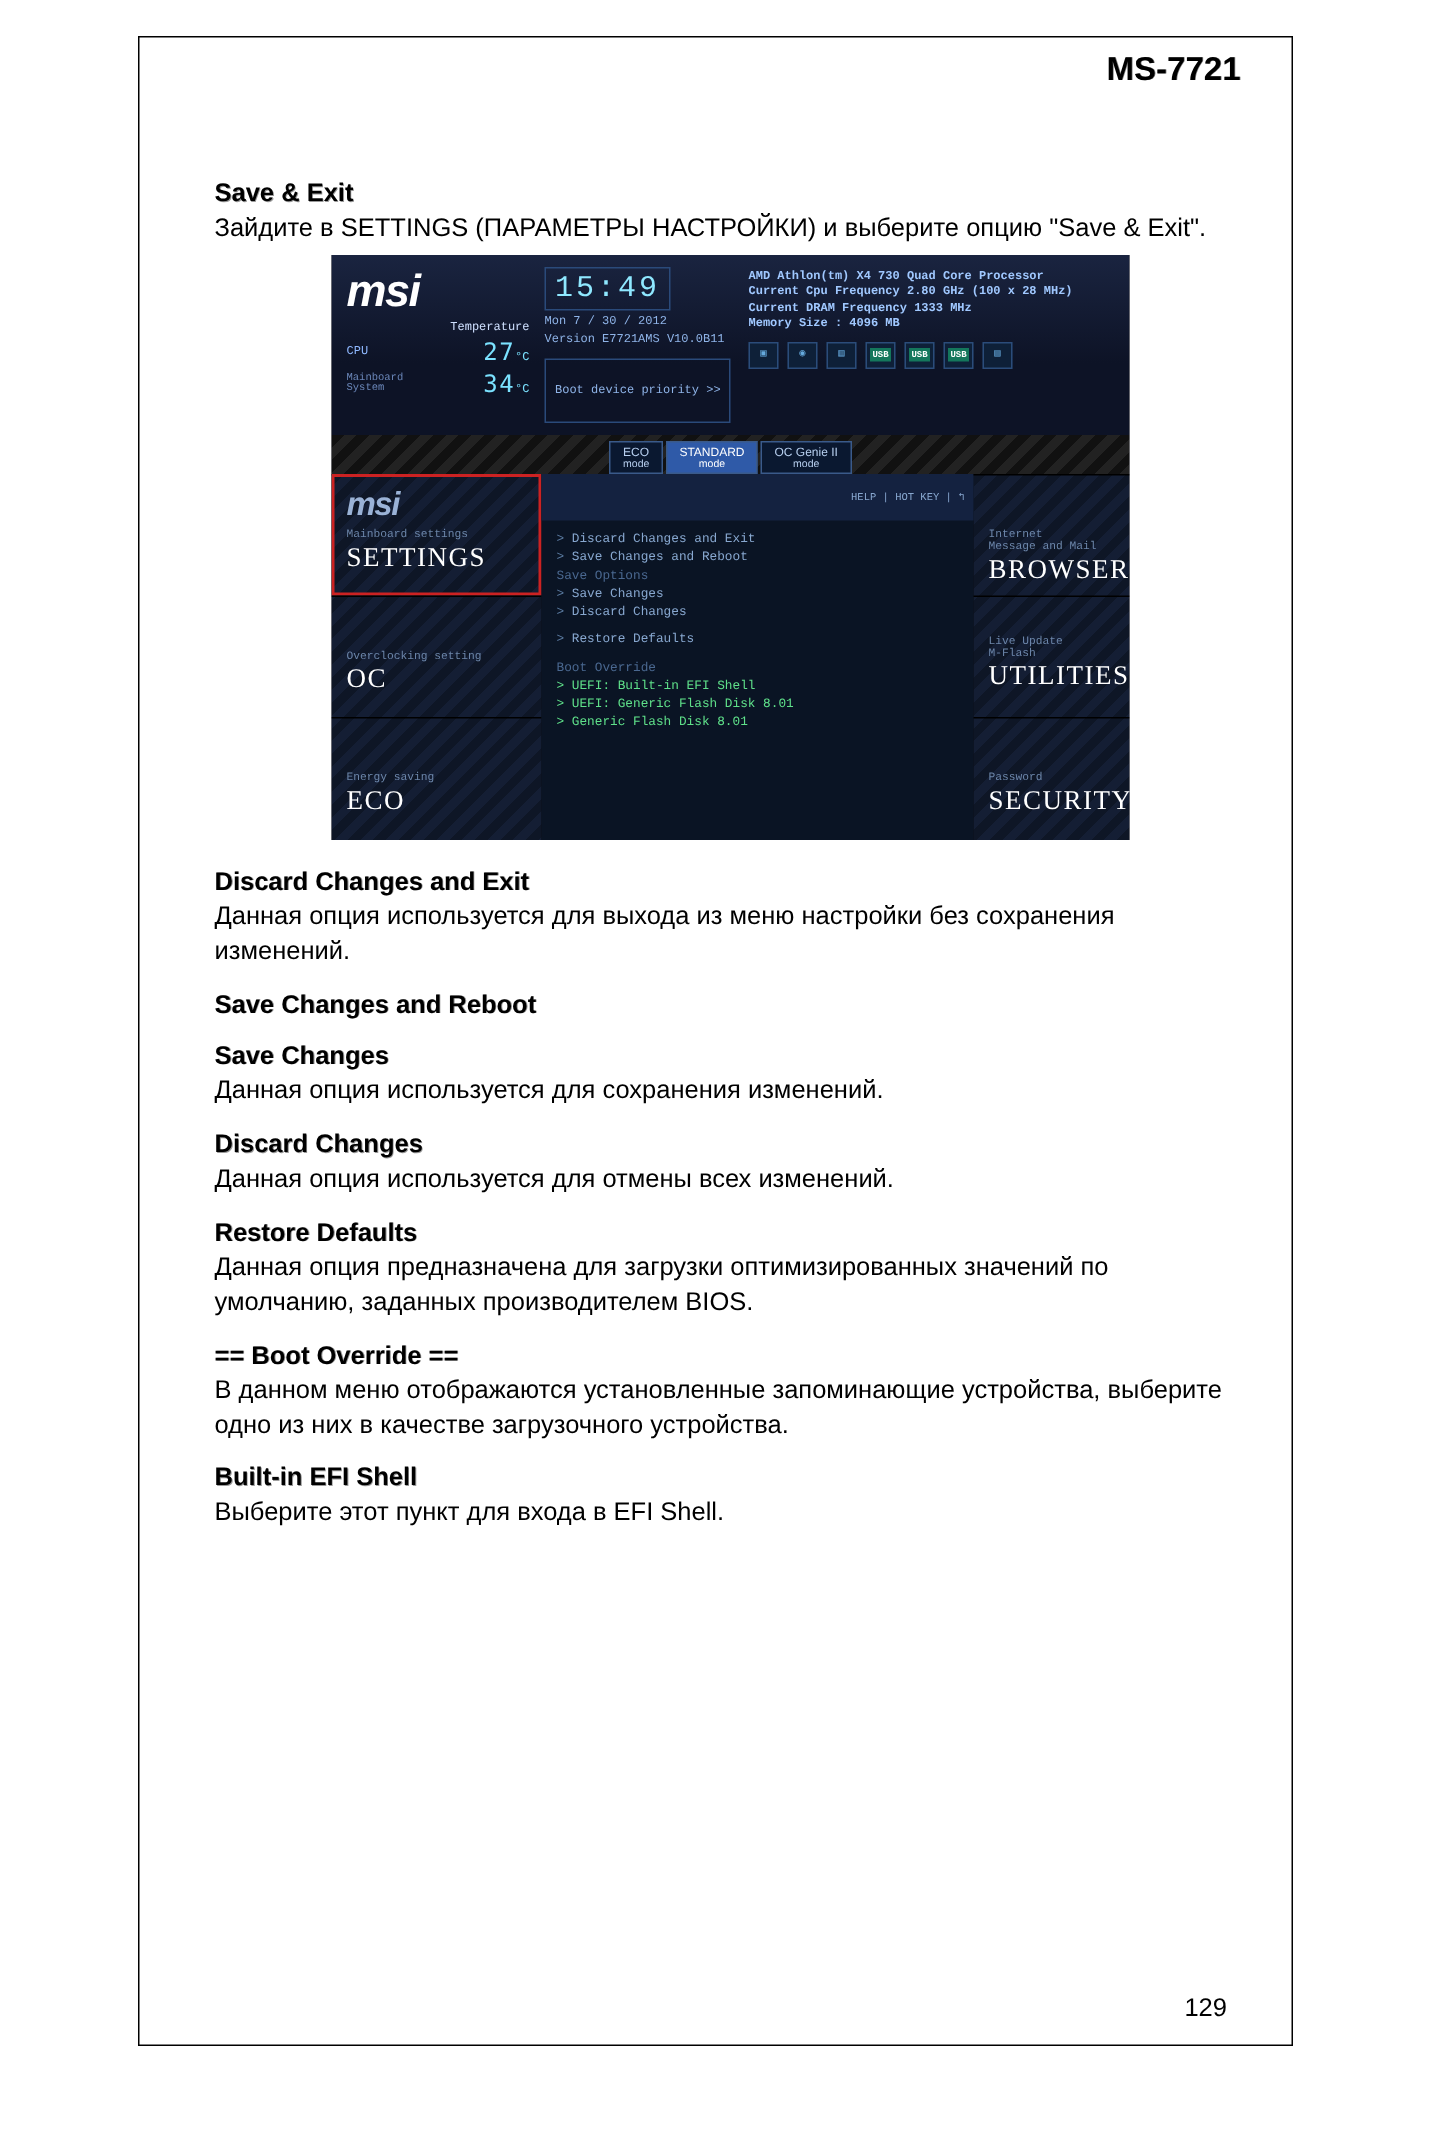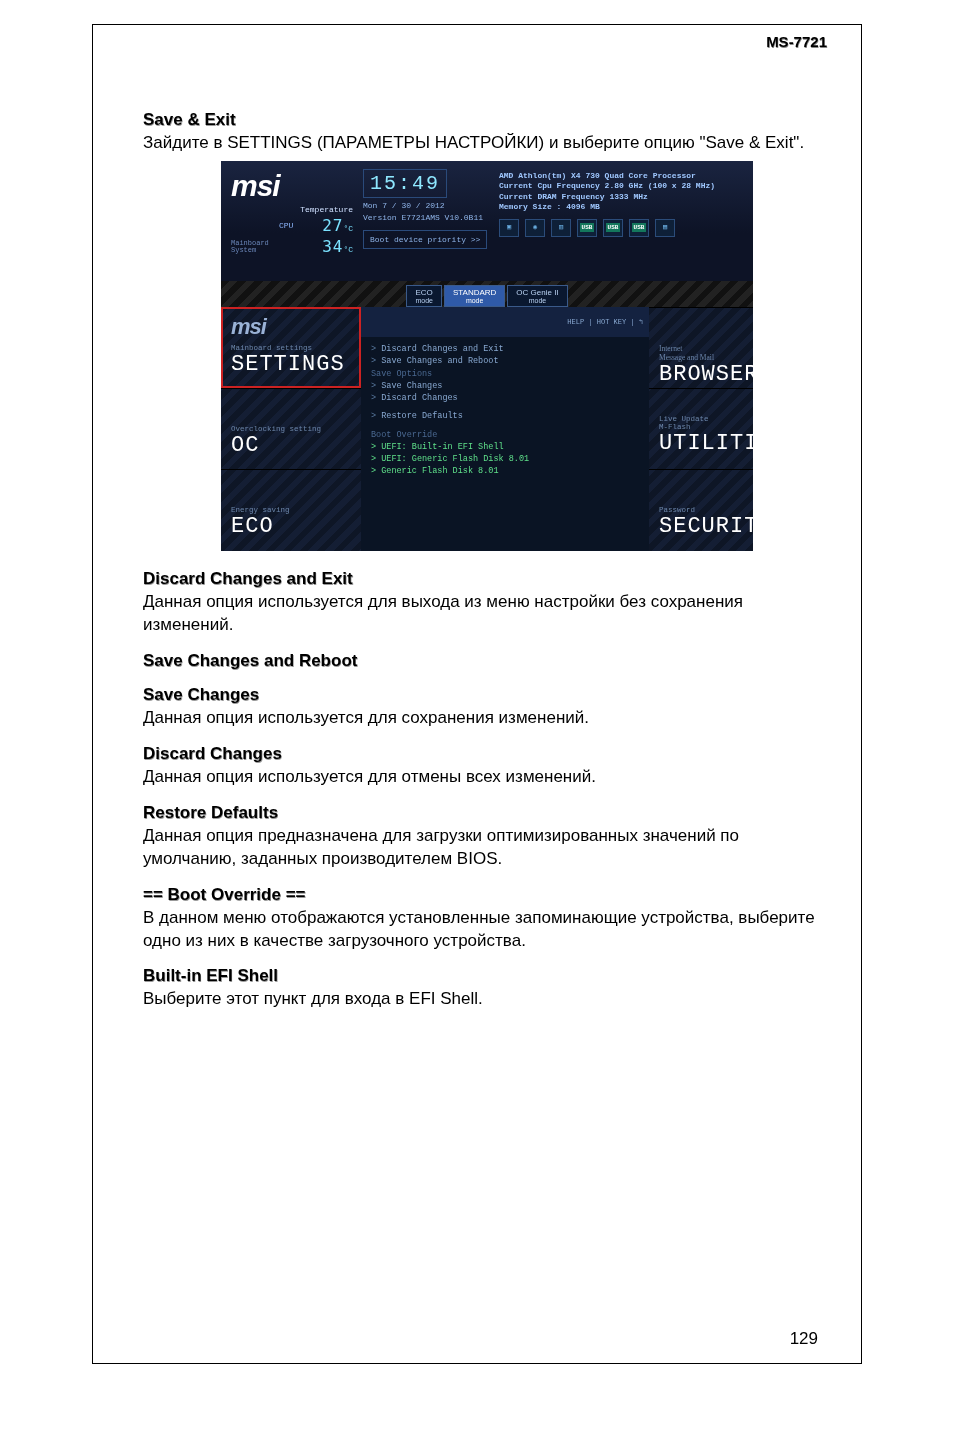--- a/index.html
+++ b/index.html
@@ -16,21 +16,21 @@
     left: 92px;
     top: 24px;
     width: 770px;
     border: 1px solid #000;
     padding: 8px 30px 90px 50px;
     height: 1340px;
   }
   .hdr {
     text-align: right;
     font-weight: bold;
-    font-size: 15px;
+    font-size: 22px;
     color: #000;
     text-shadow: 0.5px 0.5px 0 #888;
     margin-bottom: 60px;
     padding-right: 4px;
   }
   .section-heading {
     font-weight: bold;
     font-size: 17px;
     text-shadow: 0.6px 0.6px 0 #999;
     margin-top: 14px;
@@ -73,41 +73,41 @@
   .msi-logo {
     font-style: italic;
     font-weight: bold;
     color: #fff;
     font-size: 30px;
     letter-spacing: -1px;
     font-family: Arial, sans-serif;
   }
   .temp-label { color:#cfe0ff; font-size:8px; text-align:right; margin-top:2px;}
   .cpu-row { display:flex; justify-content:space-between; align-items:center; margin-top:2px;}
-  .cpu-l { color:#8fb8ff; font-size:8px;margin-left:48px;}
+  .cpu-l { color:#8fb8ff; font-size:8px;}
   .digi { font-family: monospace; font-size:16px; color:#7be2ff; letter-spacing:1px;}
   .digi-sm { font-size:8px; color:#7be2ff;}
   .mb-sys { color:#6a86b8; font-size:7px; line-height:1; margin-top:2px;}
   .clock-block {
     width: 130px;
     padding-top: 8px;
   }
   .big-clock {
     border:1px solid #2a4a7a;
     padding:2px 6px;
     font-size:20px;
     color:#8fe8ff;
     letter-spacing:2px;
     display:inline-block;
   }
   .date-line { color:#8fb4e8; font-size:8px; margin-top:3px;}
   .bootprio {
     margin-top:8px;
     border:1px solid #2a4a7a;
-    padding:4px 6px;
+    padding:16px 6px;
     font-size:8px;
     color:#8fb4e8;
     display:inline-block;
   }
   .sysinfo { flex:1; padding:10px 6px;font-weight:bold; }
   .sysinfo div { color:#a0c8ff; font-size:8px; line-height:1.3;}
   .topright {
     position:absolute; top:4px; right:6px; display:flex; gap:4px; align-items:center;
   }
   .lang-btn {
@@ -138,21 +138,21 @@
   .hatch { background: repeating-linear-gradient(135deg,#0e1626 0,#0e1626 6px,#141e34 6px,#141e34 12px);}
   .left-col { width:140px; }
   .right-col { width:104px; }
   .tile {
     height:81px;
     border-top:1px solid #000;
     padding:6px 8px 4px 10px;
     position:relative;
   }
   .tile-sub { color:#6c86aa; font-size:7.5px; margin-top:30px;}
-  .tile-big { color:#fff; font-family:Liberation Mono, monospace; font-size:22px; letter-spacing:1px;}
+  .tile-big { color:#fff; font-family:Liberation Serif, serif; font-size:18px; letter-spacing:1px;}
   .tile .msi2 { color:#9ab2d6; font-style:italic; font-size:22px; font-weight:bold; font-family:Arial; letter-spacing:-1px;}
   .tile.selected { outline:2px solid #c22; outline-offset:-2px;}
   .mid-col {
     flex:1;
     background:#0a1424;
     position:relative;
   }
   .help-bar { text-align:right; padding:11px 6px; font-size:7px; color:#88a8d0; background:#142240;}
   .menu-block { padding:6px 10px;}
   .menu-item { color:#88a8d0; font-size:8.5px; padding:1px 0;}
@@ -267,21 +267,21 @@
           <div style="height:6px"></div>
           <div class="menu-head">Boot Override</div>
           <div class="menu-item sel">UEFI: Built-in EFI Shell</div>
           <div class="menu-item sel">UEFI: Generic Flash Disk 8.01</div>
           <div class="menu-item sel">Generic Flash Disk 8.01</div>
         </div>
       </div>
 
       <div class="right-col hatch">
         <div class="tile">
-          <div class="tile-sub" style="font-family:Liberation Serif, serif;">
+          <div class="tile-sub" style="">
             <span>Internet</span><br>
             <span>Message and Mail</span>
           </div>
           <div class="tile-big">BROWSER</div>
         </div>
         <div class="tile">
           <div class="tile-sub" style="margin-top:20px;">
             <span>Live Update</span><br>
             <span>M-Flash</span>
           </div>

